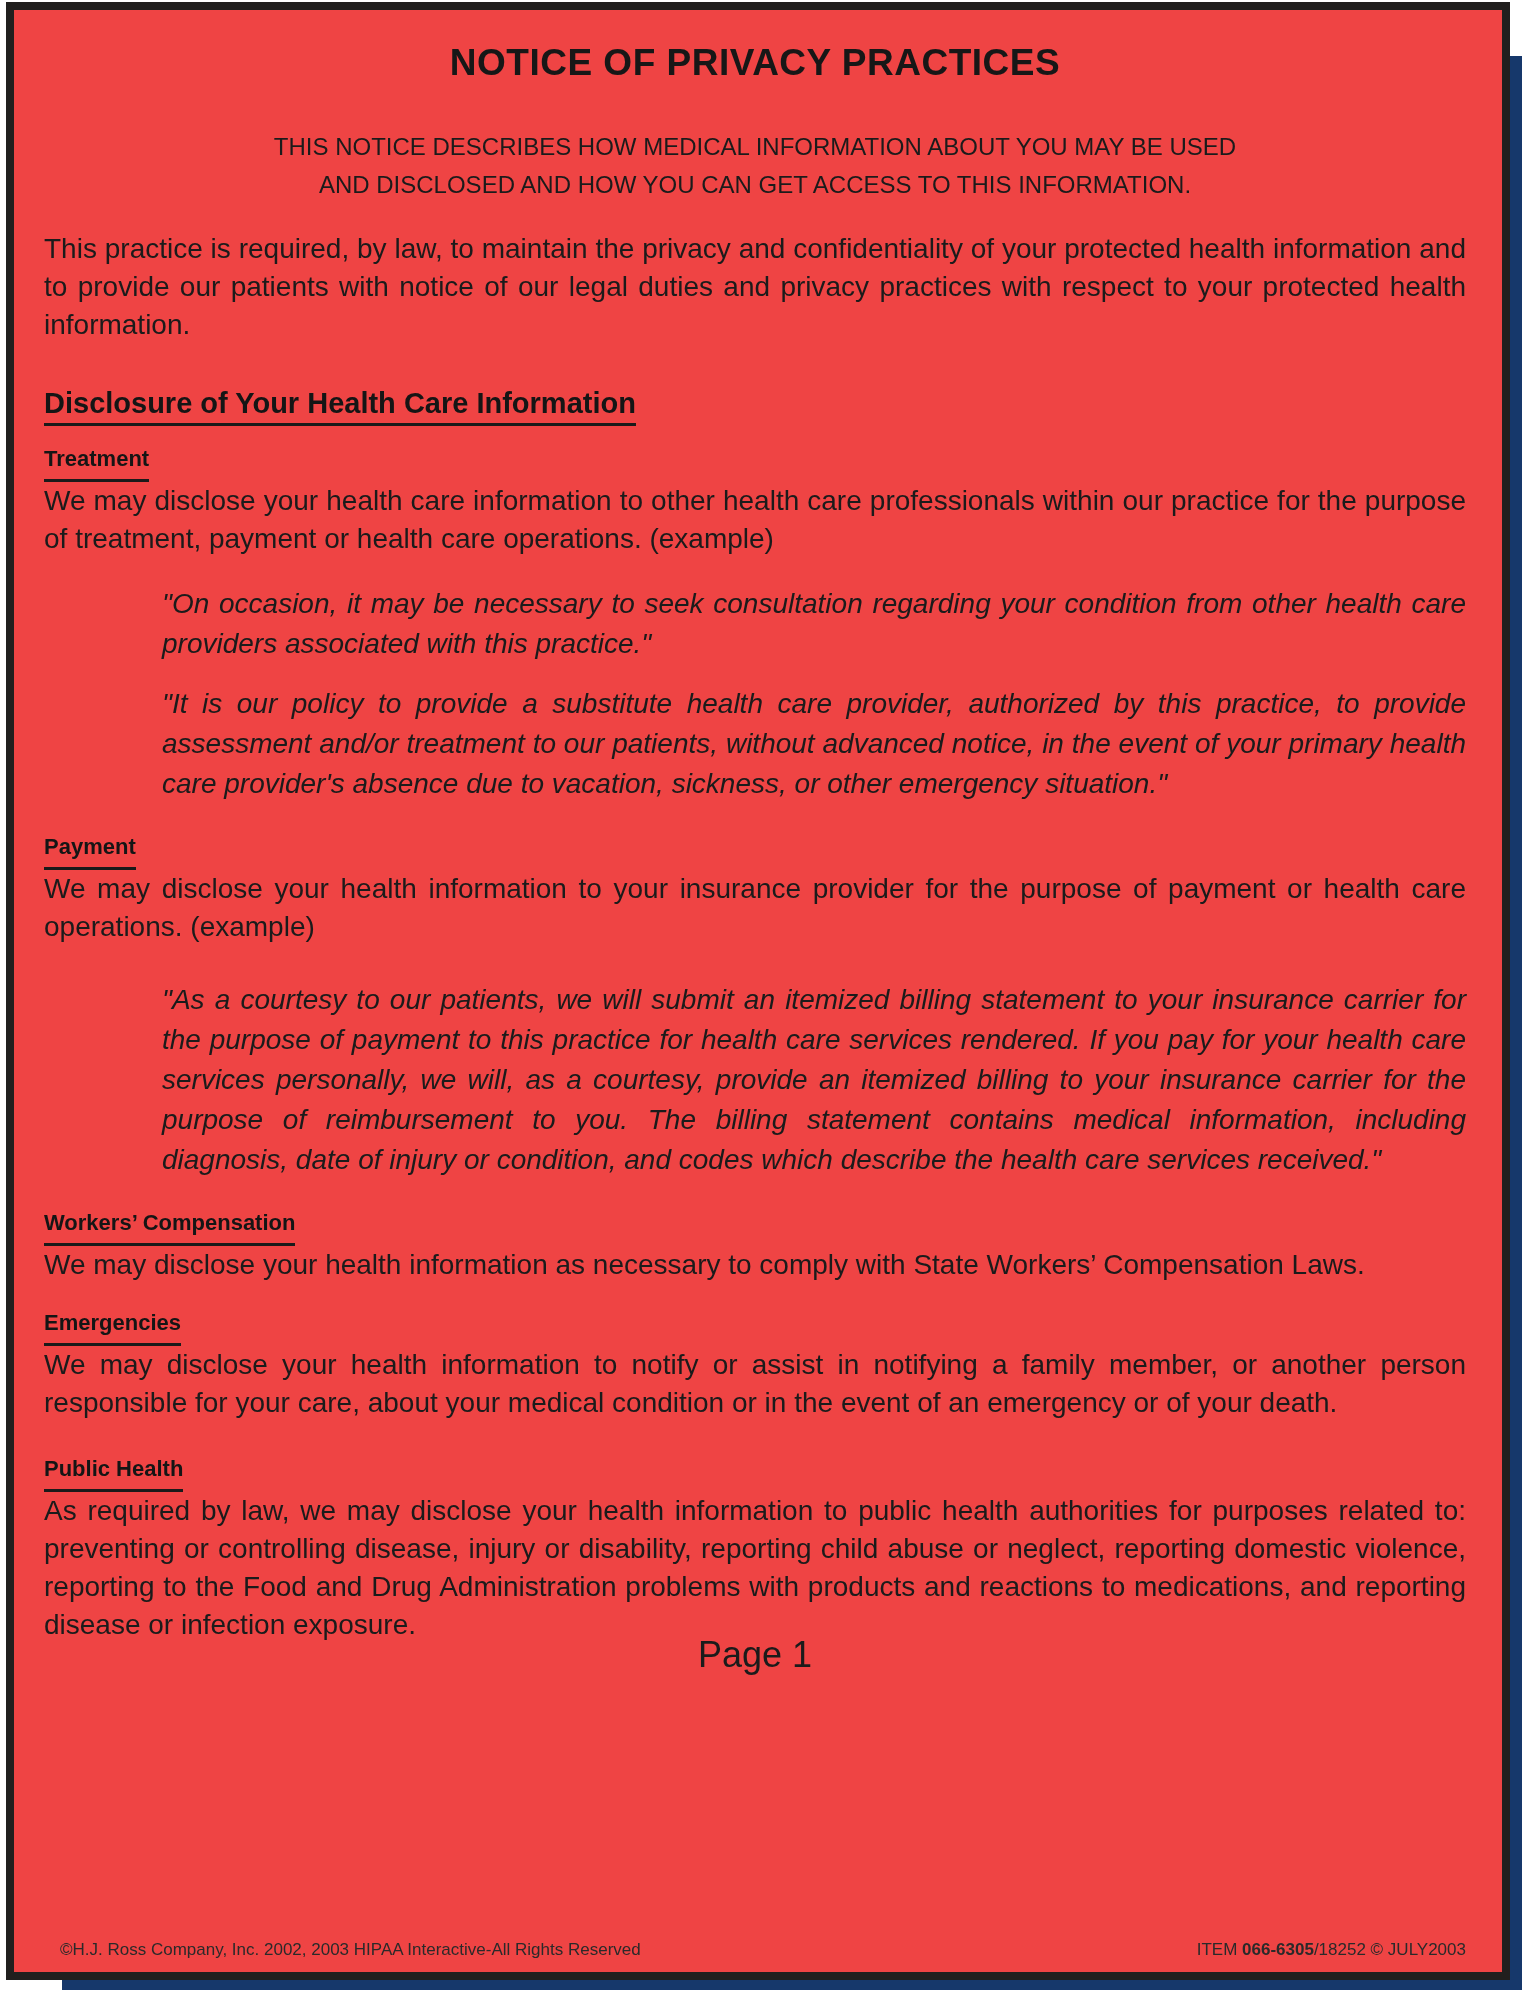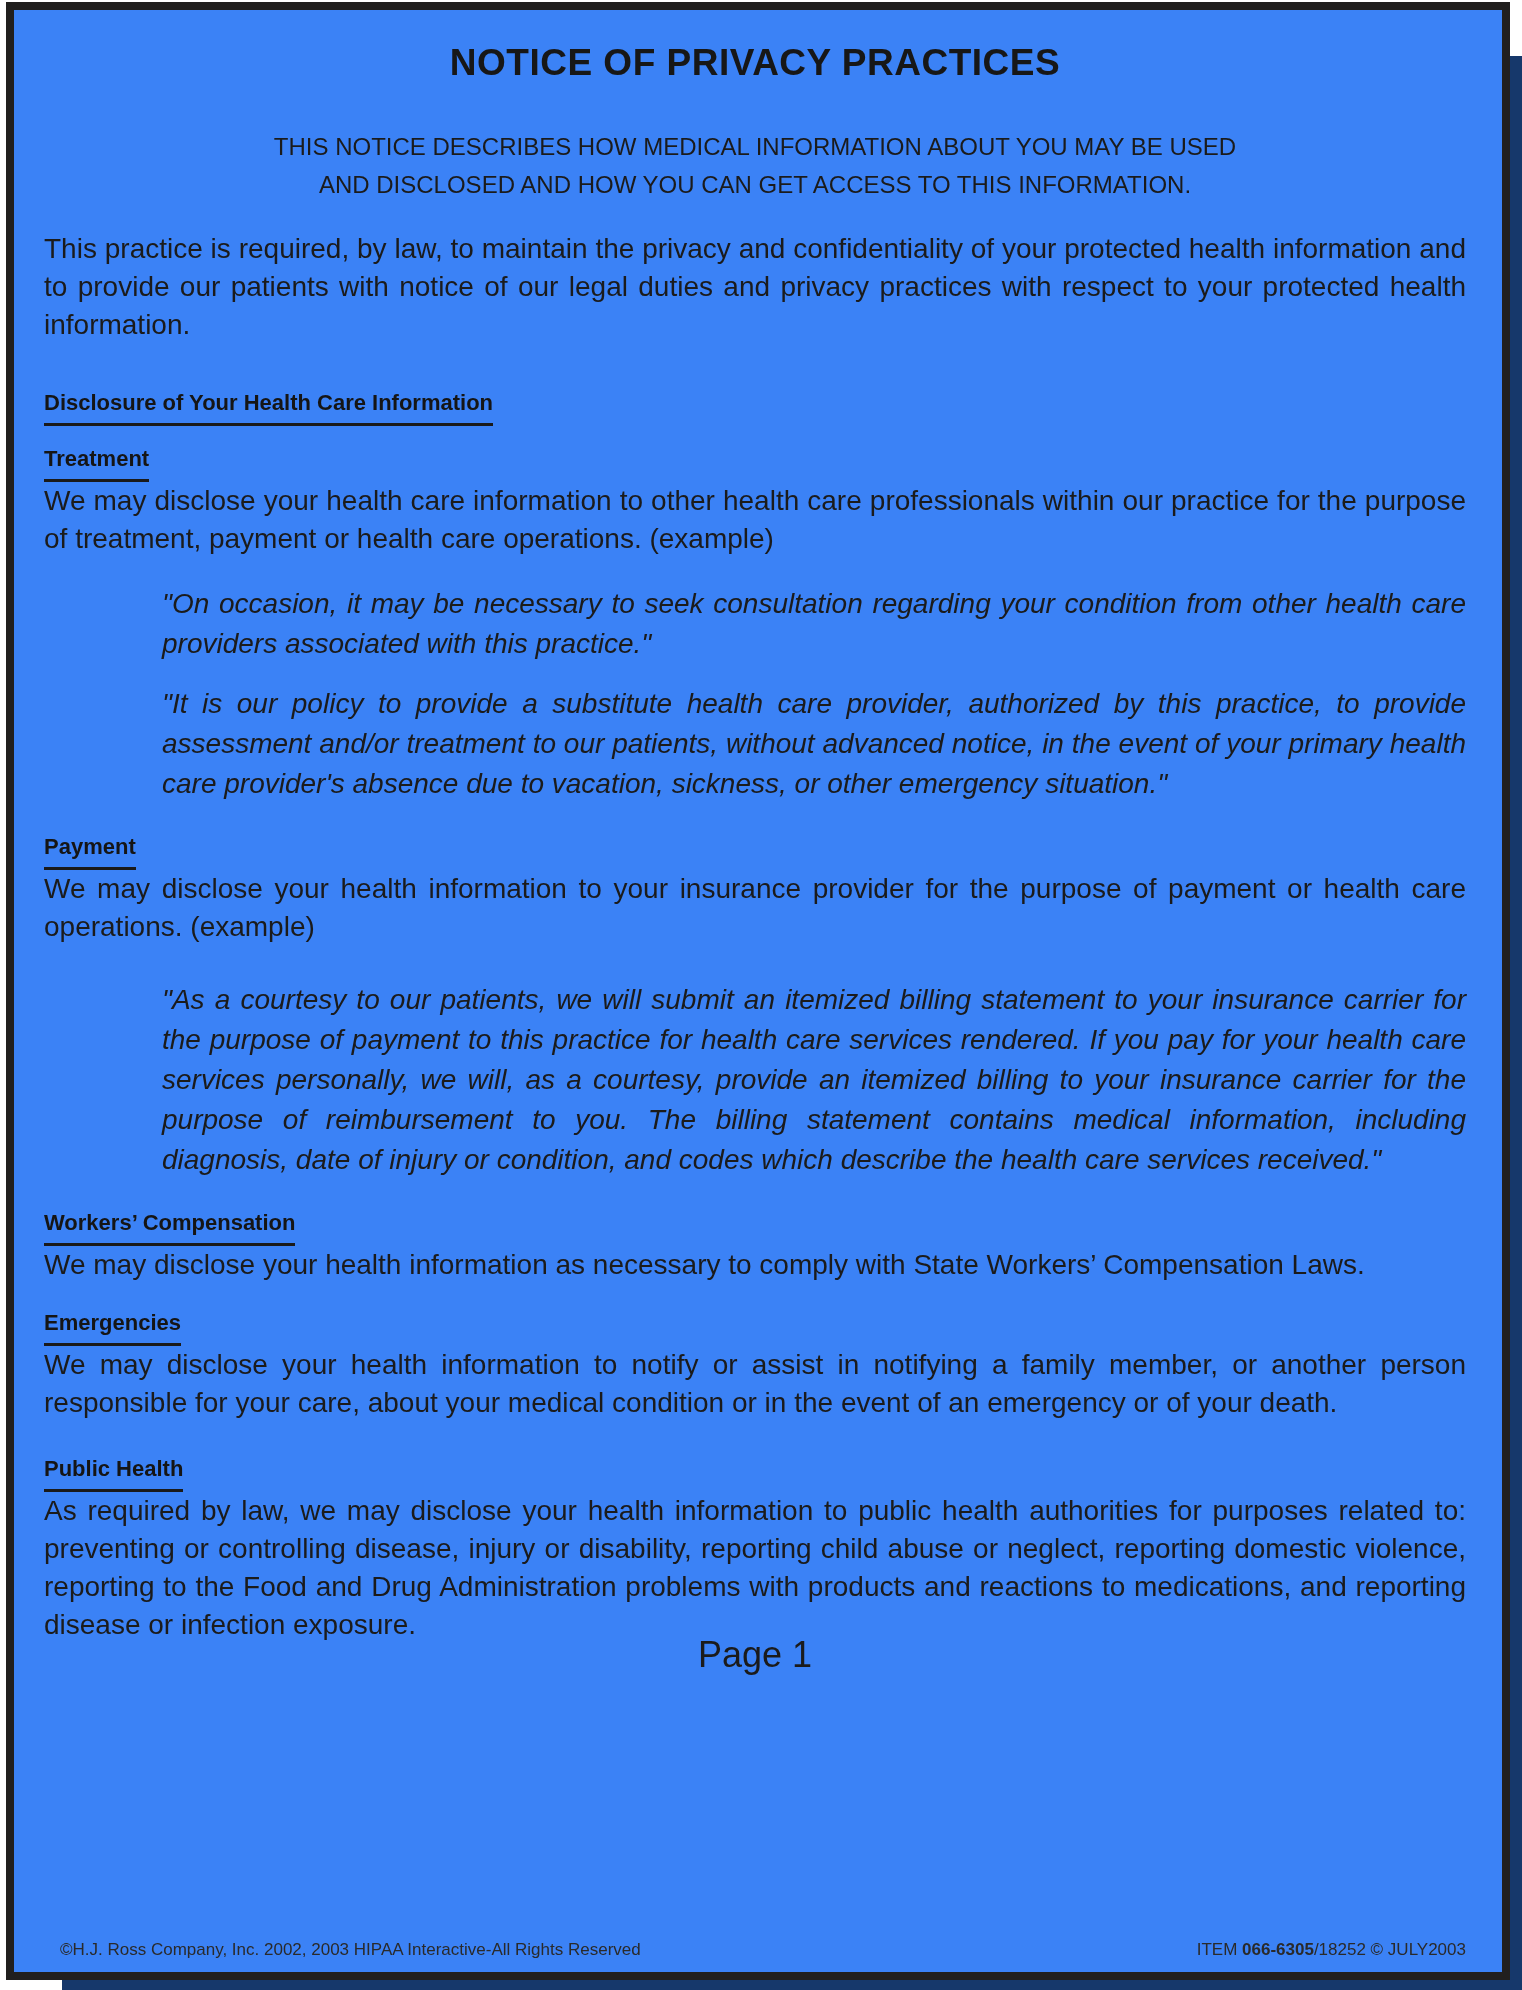--- a/index.html
+++ b/index.html
@@ -15,21 +15,21 @@
   .navy-right {
     position:absolute; right:0; top:56px; width:15px; height:1934px;
     background:#16386b;
   }
   .navy-bottom {
     position:absolute; left:62px; bottom:0; height:13px; width:1460px;
     background:#16386b;
   }
   .page {
     position:absolute; left:6px; top:2px; right:12px; bottom:10px;
-    background:#3b82f6;
+    background:#ef4444;
     border:8px solid #211f1e;
     padding:16px 36px 0 30px;
   }
   .title {
     margin-top:16px;
     text-align:center;
     font-size:37px;
     font-weight:bold;
     letter-spacing:0.5px;
     color:#171717;
@@ -47,21 +47,21 @@
     text-align:justify;
     color:#1b1b1b;
   }
   .intro { margin-top:26px; }
   h2 {
     font-size:22px;
     line-height:38px;
     font-weight:bold;
     color:#151515;
   }
-  .main-heading { margin-top:40px; font-size:22px; }
+  .main-heading { margin-top:40px; font-size:29px; }
   .ul {
     display:inline-block;
     border-bottom:3px solid #1a1a1a;
     padding-bottom:1px;
   }
   .h-treatment   { margin-top:14px; }
   .h-payment     { margin-top:24px; }
   .h-workers     { margin-top:24px; }
   .h-emergencies { margin-top:20px; }
   .h-public      { margin-top:28px; }

